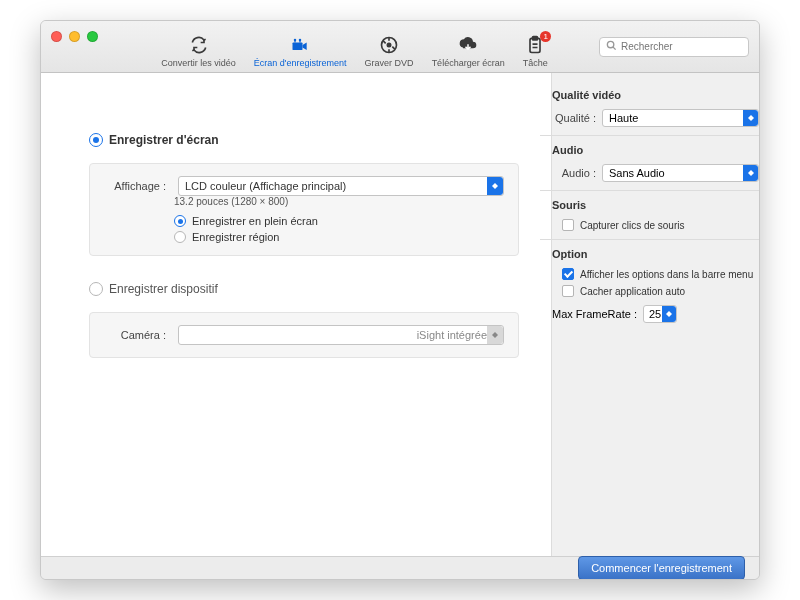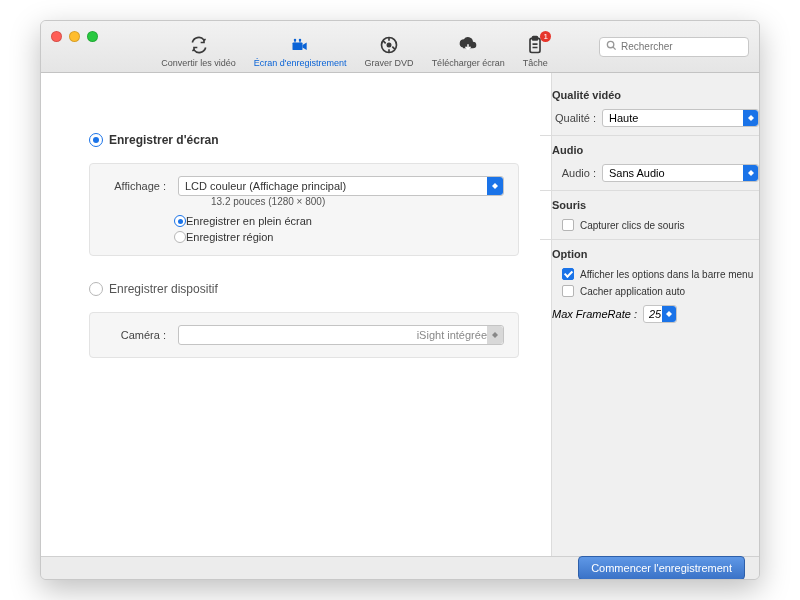--- a/index.html
+++ b/index.html
@@ -166,24 +166,24 @@
   .select .chevs::after { bottom:3px; border-top-color:#fff; }
 
   .select.dim .chevs {
     background:#d8d8d8;
   }
   .select.dim .chevs::before { border-bottom-color:#888; }
   .select.dim .chevs::after { border-top-color:#888; }
   .select.dim { color:#888;justify-content:flex-end; }
 
   .subtext {
-    margin-left:107px; font-size:10px; color:#555; margin-bottom:8px;
+    margin-left:70px; font-size:10px; color:#555; margin-bottom:8px;
   }
   .sub-radios { margin-left:70px; display:flex; flex-direction:column; gap:4px; font-size:11px; }
-  .sub-radio { display:flex; align-items:center; color:#333;}
+  .sub-radio { display:flex; align-items:center; gap:6px; color:#333;}
   .sub-radio .radio { width:12px;height:12px; }
   .sub-radio .radio.checked::after{width:5px;height:5px;}
 
   
   .side h4 { font-size:11px; font-weight:700; margin: 6px 0 8px; color:#333; }
   .side .divider { height:1px; background:#dcdcdc; margin: 8px -12px; }
   .side-row { display:flex; align-items:center; gap:6px; margin-bottom:8px; }
   .side-row .lbl { width:44px; text-align:right; color:#444; }
   .side-select {
     flex:1; height:18px; background:#fff;
@@ -208,21 +208,21 @@
     width:12px; height:12px; border:1px solid #b5b5b5; border-radius:2px; background:#fff;
     display:inline-flex;align-items:center;justify-content:center;
   }
   .cb.checked { background:#1a73e8; border-color:#1a73e8; }
   .cb.checked::after {
     content:''; width:3px;height:6px;
     border:solid #fff; border-width:0 2px 2px 0;
     transform: rotate(45deg) translate(-0.5px,-0.5px);
   }
 
-  .framerate-row { display:flex; align-items:center; gap:6px; margin-top:8px;font-style:italic; }
+  .framerate-row { display:flex; align-items:center; gap:6px; margin-top:8px; }
   .num-stepper {
     width:34px; height:18px; background:#fff; border:1px solid #c4c4c4;
     border-radius:3px; display:flex; align-items:center;
     padding-left:5px; font-size:11px; position:relative;
   }
   .num-stepper .chevs {
     width:14px; height:100%; background:#1a73e8;
     border-top-right-radius:3px;border-bottom-right-radius:3px;
     position:absolute; right:0;
   }

